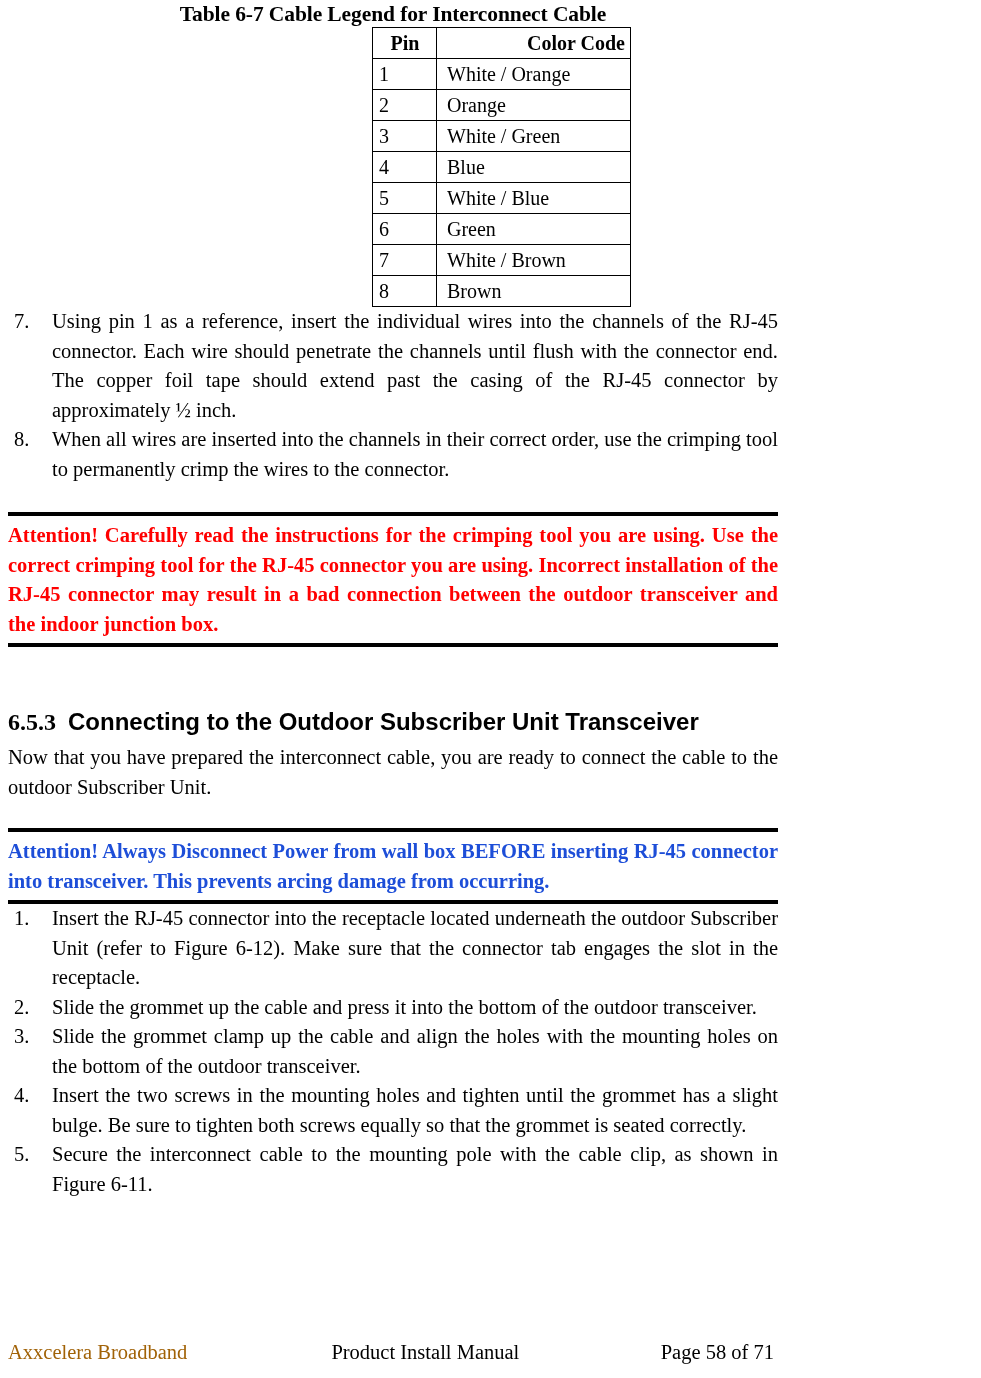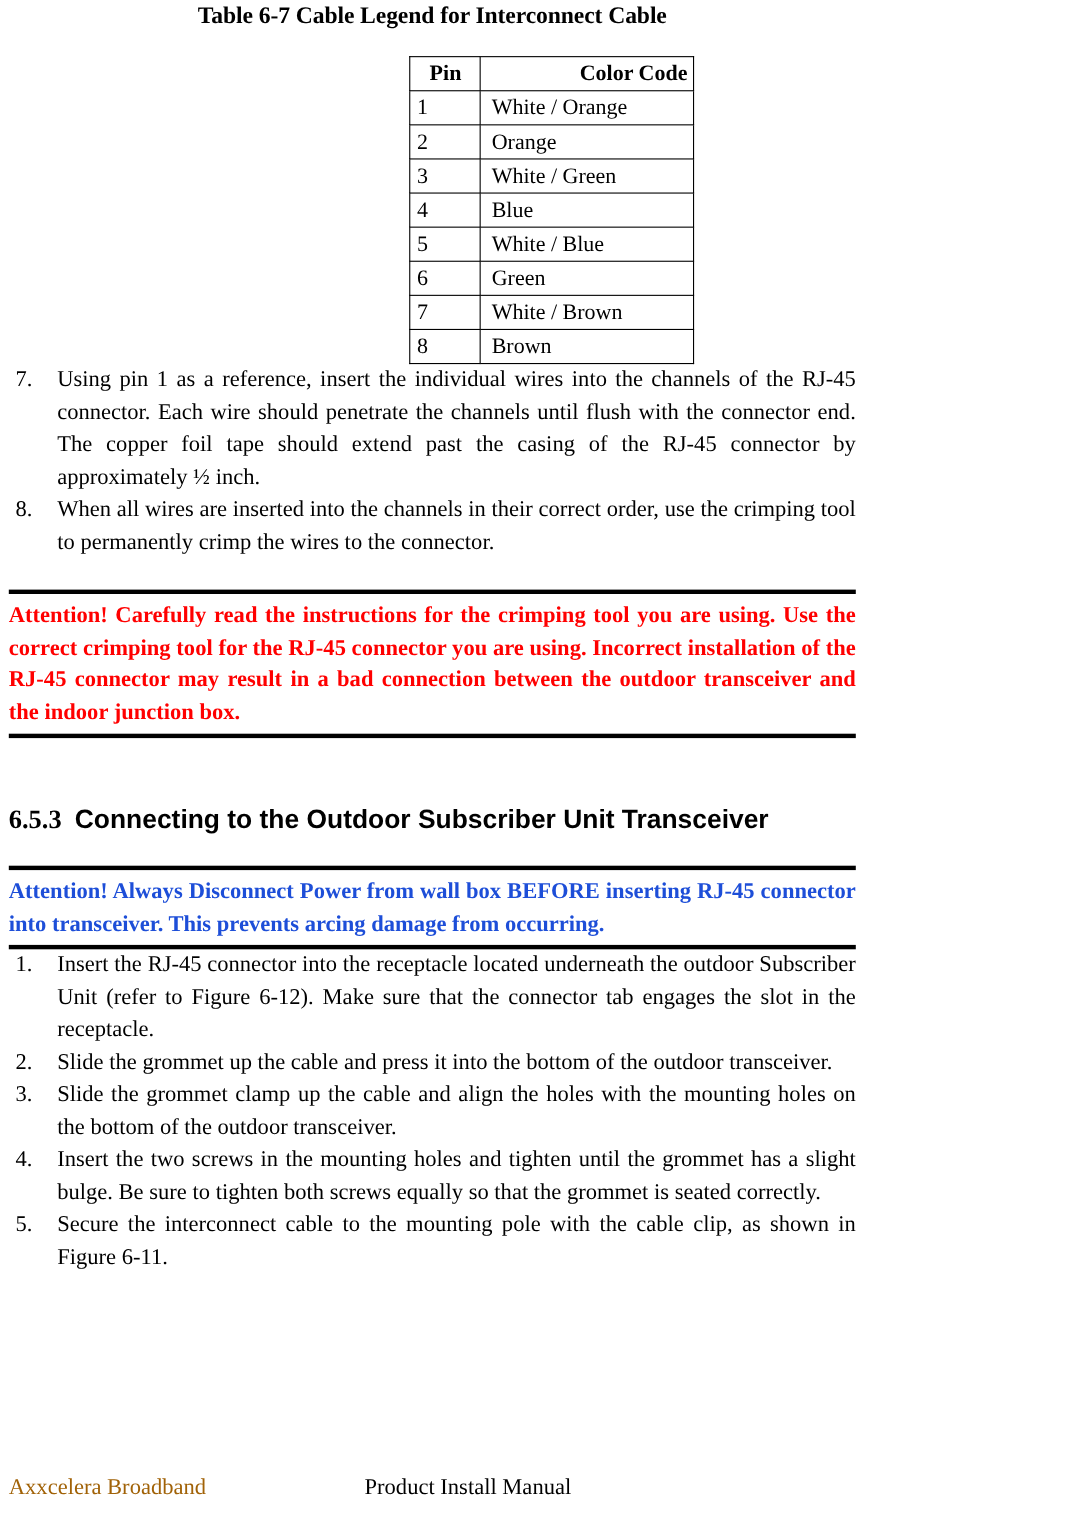--- a/index.html
+++ b/index.html
@@ -33,21 +33,21 @@
     line-height: 26px;
     margin: 0;
     padding-top: 1px;
     letter-spacing: -0.1px;
   }
 
   
   .table-wrap {
     display: flex;
     justify-content: flex-start;
-    margin-top: 24px;
+    margin-top: 0;
     padding-left: 364px;
   }
   table.pin-table {
     border-collapse: collapse;
     table-layout: fixed;
   }
   table.pin-table td, table.pin-table th {
     border: 1px solid #000000;
     font-size: 20px;
     line-height: 22px;
@@ -219,30 +219,32 @@
       <li><span class="marker">7.</span><span class="text">Using pin 1 as a reference, insert the individual wires into the channels of the RJ-45 connector.  Each wire should penetrate the channels until flush with the connector end.  The copper foil tape should extend past the casing of the RJ-45 connector by approximately ½ inch.</span></li>
       <li><span class="marker">8.</span><span class="text">When all wires are inserted into the channels in their correct order, use the crimping tool to permanently crimp the wires to the connector.</span></li>
     </ol>
 
   <div class="attention attention-1" style="color: rgb(255, 0, 0);">Attention!  Carefully read the instructions for the crimping tool you are using.  Use the correct crimping tool for the RJ-45 connector you are using.  Incorrect installation of the RJ-45 connector may result in a bad connection between the outdoor transceiver and the indoor junction box.</div>
 
   <div class="head-block">
     <h2 class="section-head">
       <span class="num">6.5.3</span><span>Connecting to the Outdoor Subscriber Unit Transceiver</span>
     </h2>
+    <p class="body-text">Now that you have prepared the interconnect cable, you are ready to connect the cable to the outdoor Subscriber Unit.</p>
   </div>
 
   <div class="attention attention-2" style="color: #1d4ed8;">Attention!  Always Disconnect Power from wall box BEFORE inserting RJ-45 connector into transceiver.  This prevents arcing damage from occurring.</div>
 
   <ol class="doc-list list-block-b" id="steps-connecting">
       <li><span class="marker">1.</span><span class="text">Insert the RJ-45 connector into the receptacle located underneath the outdoor Subscriber Unit (refer to Figure 6-12).  Make sure that the connector tab engages the slot in the receptacle.</span></li>
       <li><span class="marker">2.</span><span class="text">Slide the grommet up the cable and press it into the bottom of the outdoor transceiver.</span></li>
       <li><span class="marker">3.</span><span class="text">Slide the grommet clamp up the cable and align the holes with the mounting holes on the bottom of the outdoor transceiver.</span></li>
       <li><span class="marker">4.</span><span class="text">Insert the two screws in the mounting holes and tighten until the grommet has a slight bulge. Be sure to tighten both screws equally so that the grommet is seated correctly.</span></li>
       <li><span class="marker">5.</span><span class="text">Secure the interconnect cable to the mounting pole with the cable clip, as shown in Figure 6-11.</span></li>
     </ol>
 
   <div class="footer">
     <div class="f-left" style="color: #a16207;">Axxcelera Broadband</div>
     <div class="f-center">Product Install Manual</div>
+    <div class="f-right">Page 58 of 71</div>
   </div>
 
 </div>
 
 </body></html>

